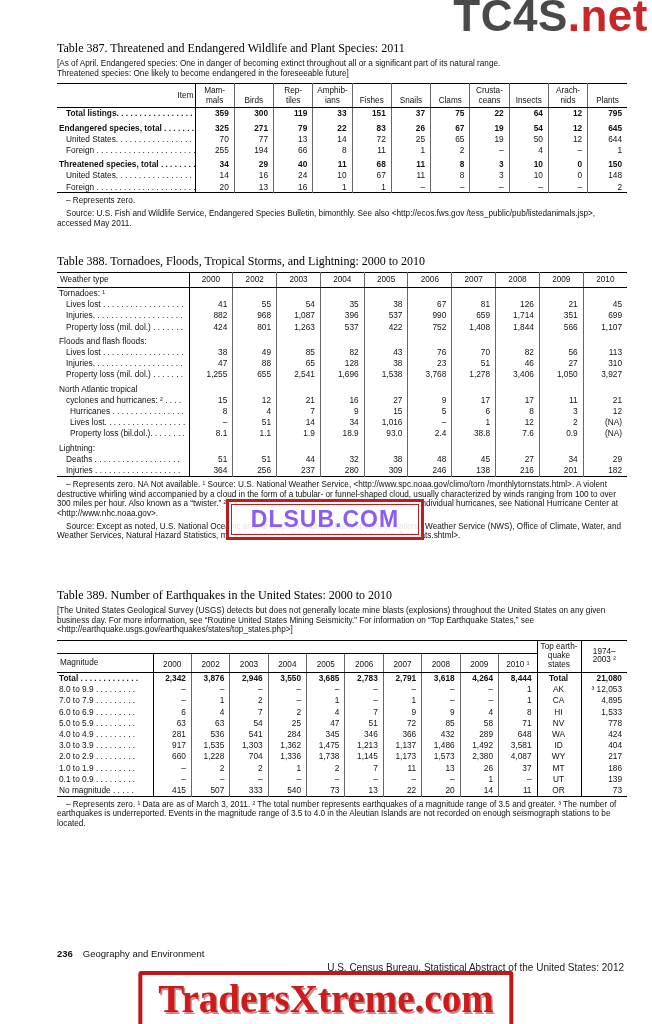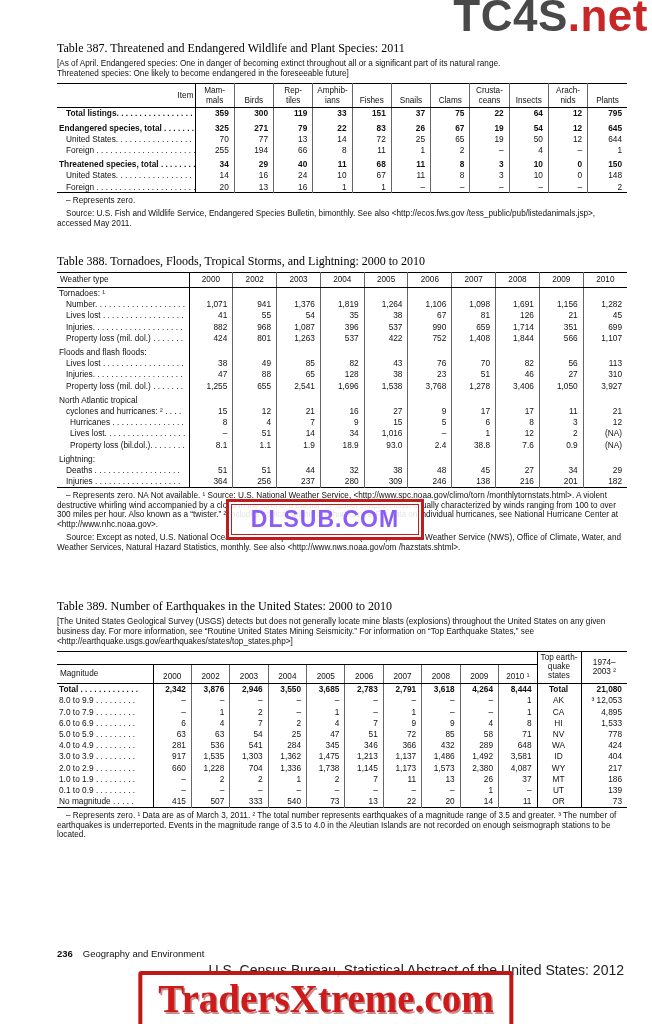--- a/index.html
+++ b/index.html
@@ -55,21 +55,21 @@
             box-shadow:inset 0 0 0 2px #ffffff, inset 0 0 0 3px #bf1d1d;
             font-weight:bold; font-size:23px; letter-spacing:1px; color:#8b5cf6; }
   .wm-bottom { position:absolute; left:50%; top:971px; transform:translateX(-50%); z-index:6;
                padding:1px 16px 4px; background:rgba(255,255,255,0.6);
                border:4px solid #c01717; border-radius:3px; white-space:nowrap;
                font-family:"Liberation Serif", serif; font-weight:bold; font-size:39px;
                color:#cd1a1a; text-shadow:1.5px 1.5px 0 rgba(128,0,0,0.45); }
 
   .footer-left { position:absolute; left:57px; top:948px; font-size:9.5px; color:#111; }
   .footer-left .pgnum { font-weight:bold; margin-right:10px; }
-  .imprint { position:absolute; right:28px; top:962px; font-size:14px; color:#222; }
+  .imprint { position:absolute; right:28px; top:962px; font-size:10px; color:#222; }
 </style>
 </head>
 <body>
 
 <div class="page">
 
   <div class="wm-top"><span>TC4S</span><span class="red">.net</span></div>
 
   <div class="content">
 
@@ -236,33 +236,20 @@
               <td class="num"></td>
               <td class="num"></td>
               <td class="num"></td>
               <td class="num"></td>
               <td class="num"></td>
               <td class="num"></td>
               <td class="num"></td>
               <td class="num"></td>
               <td class="num"></td>
               <td class="num"></td>
-            </tr>
-            <tr>
-              <td class="lbl i1">Number. . . . . . . . . . . . . . . . . . . .</td>
-              <td class="num">1,071</td>
-              <td class="num">941</td>
-              <td class="num">1,376</td>
-              <td class="num">1,819</td>
-              <td class="num">1,264</td>
-              <td class="num">1,106</td>
-              <td class="num">1,098</td>
-              <td class="num">1,691</td>
-              <td class="num">1,156</td>
-              <td class="num">1,282</td>
             </tr>
             <tr>
               <td class="lbl i1">Lives lost . . . . . . . . . . . . . . . . . .</td>
               <td class="num">41</td>
               <td class="num">55</td>
               <td class="num">54</td>
               <td class="num">35</td>
               <td class="num">38</td>
               <td class="num">67</td>
               <td class="num">81</td>

